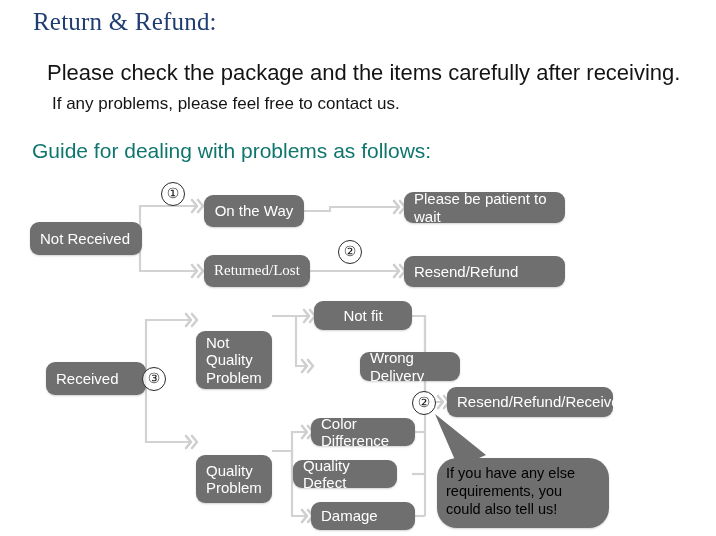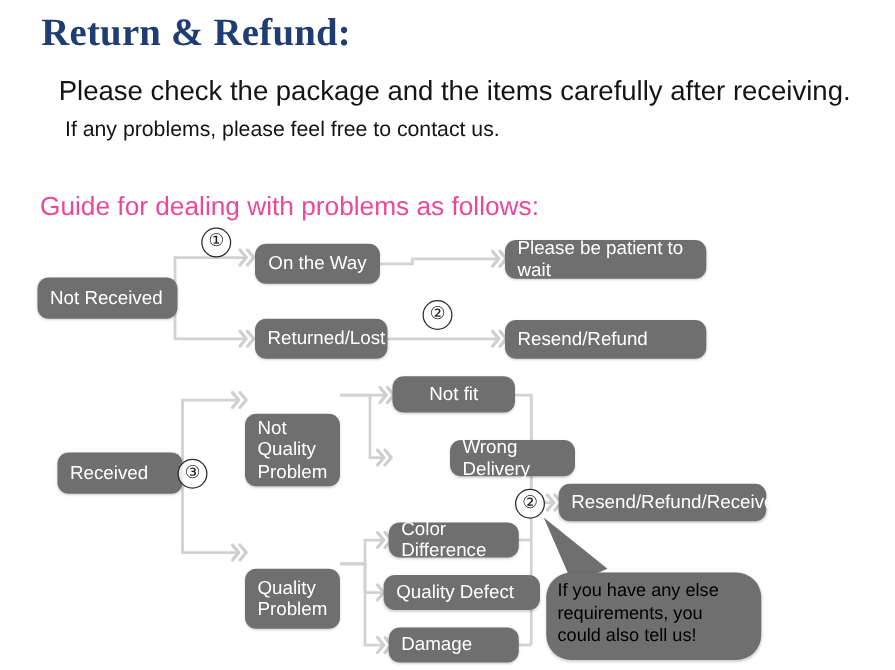--- a/index.html
+++ b/index.html
@@ -16,22 +16,22 @@
     font-family: "Liberation Sans", sans-serif;
     -webkit-font-smoothing: antialiased;
   }
 
   
   #heading-title {
     position: absolute;
     left: 33px;
     top: 8px;
     font-family: "Liberation Serif", serif;
-    font-weight: bold;
-    font-size: 31px;
+    font-weight: normal;
+    font-size: 25px;
     letter-spacing: 0.2px;
     color: #1f3d73;
     white-space: nowrap;
   }
   #intro-line-1 {
     position: absolute;
     left: 47px;
     top: 60px;
     font-size: 22px;
     color: #141414;
@@ -41,23 +41,23 @@
     position: absolute;
     left: 52px;
     top: 94px;
     font-size: 17px;
     color: #141414;
     white-space: nowrap;
   }
   #guide-title {
     position: absolute;
     left: 32px;
-    top: 154px;
+    top: 139px;
     font-size: 21px;
-    color: #ec4899;
+    color: #0f766e;
     white-space: nowrap;
   }
 
   
   #flowchart {
     position: absolute;
     left: 0;
     top: 0;
     width: 716px;
     height: 536px;
@@ -196,42 +196,42 @@
   </svg>
 
   <svg id="callout-tail" viewBox="0 0 70 62" xmlns="http://www.w3.org/2000/svg">
     <polygon points="5,5 56,46 28,58" fill="#6f6f6f"></polygon>
   </svg>
 
   <div class="node" style="left:30px; top:222px; width:112px; height:33px;">Not Received</div>
 
   <div class="node center" style="left:204px; top:195px; width:100px; height:32px;">On the Way</div>
 
-  <div class="node" style="left:204px; top:255px; width:106px; height:32px;">Returned/Lost</div>
+  <div class="node" style="left:204px; top:255px; width:106px; height:32px;font-family:Liberation Serif, serif;">Returned/Lost</div>
 
   <div class="node" style="left:404px; top:192px; width:161px; height:31px;">Please be patient to wait</div>
 
   <div class="node" style="left:404px; top:256px; width:161px; height:31px;">Resend/Refund</div>
 
   <div class="node" style="left:46px; top:362px; width:100px; height:33px;">Received</div>
 
   <div class="node multiline" style="left:196px; top:303px; width:76px; height:58px;">Not
 Quality
 Problem</div>
 
   <div class="node multiline" style="left:196px; top:427px; width:76px; height:48px;">Quality
 Problem</div>
 
   <div class="node center" style="left:314px; top:301px; width:98px; height:29px;">Not fit</div>
 
   <div class="node" style="left:312px; top:352px; width:100px; height:29px;margin-left:48px;">Wrong Delivery</div>
 
   <div class="node" style="left:311px; top:418px; width:104px; height:28px;">Color Difference</div>
 
-  <div class="node" style="left:307px; top:460px; width:125px; height:28px;">Quality Defect</div>
+  <div class="node" style="left:293px; top:460px; width:104px; height:28px;">Quality Defect</div>
 
   <div class="node" style="left:311px; top:502px; width:104px; height:28px;">Damage</div>
 
   <div class="node" style="left:447px; top:387px; width:166px; height:30px;">Resend/Refund/Received</div>
 
   <div class="step-marker" style="left:161px; top:182px;">①</div>
 
   <div class="step-marker" style="left:338px; top:240px;">②</div>
 
   <div class="step-marker" style="left:142px; top:367px;">③</div>

